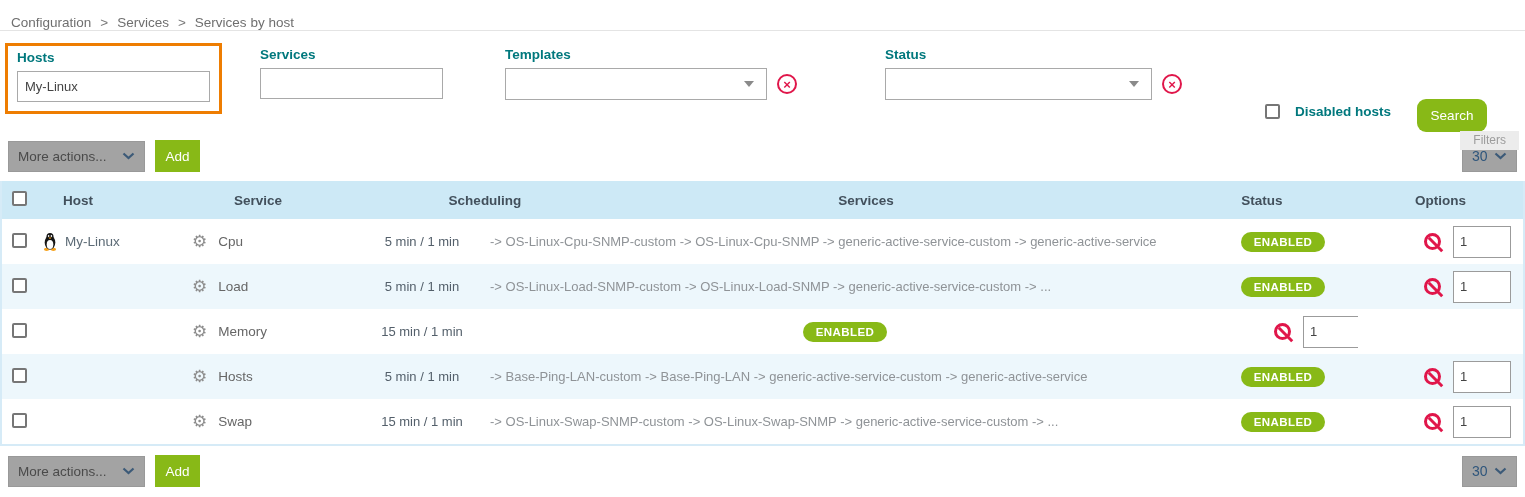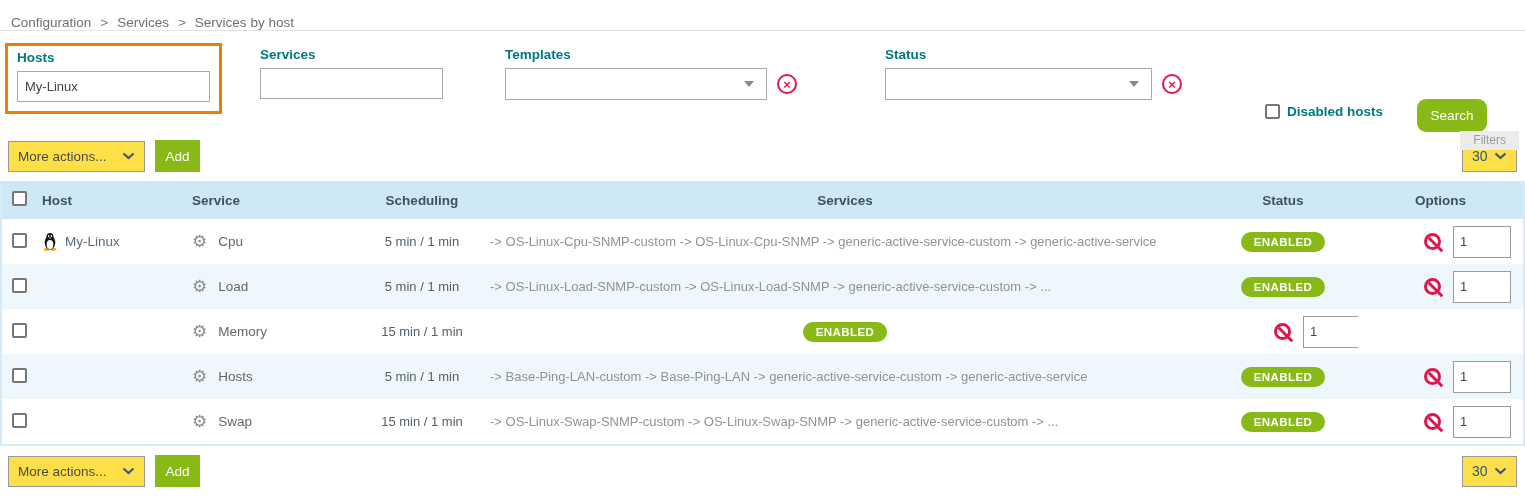--- a/index.html
+++ b/index.html
@@ -26,46 +26,46 @@
   .fg-status { left:885px; }
   .combo-row { display:flex; align-items:center; }
   .combo { width:262px; height:32px; border:1px solid #a9a9a9; background:#fff;
     display:flex; align-items:center; justify-content:flex-end; padding-right:12px; cursor:pointer; }
   .fg-status .combo { width:267px; }
   .tri-down { width:0; height:0; border-left:5px solid transparent;
     border-right:5px solid transparent; border-top:6px solid #8a8a8a; }
   .clear-icon { width:20px; height:20px; margin-left:10px; border:2px solid #e0164a;
     border-radius:50%; color:#e0164a; font-weight:bold; font-size:13px; line-height:1;
     display:flex; align-items:center; justify-content:center; cursor:pointer; }
-  .fg-disabled { left:1265px; top:73px; display:flex; align-items:flex-end; gap:7px; }
+  .fg-disabled { left:1265px; top:73px; display:flex; align-items:flex-end; gap:15px; }
   .fg-disabled label { font-size:13.5px; font-weight:bold; color:#00787d; }
   input[type=checkbox] { appearance:none; -webkit-appearance:none; width:15px; height:15px;
     border:2px solid #767676; border-radius:2px; background:#fff; cursor:pointer; flex:none; }
   .btn { border:none; background:#88b917; color:#fff; cursor:pointer;
     font-family:"Liberation Sans",sans-serif; }
   .search-btn { position:absolute; left:1417px; top:68px; width:70px; height:33px;
     border-radius:9px; font-size:13.5px; }
   .filters-tab { position:absolute; right:6px; top:100px; background:#ececec;
     color:#9c9c9c; font-size:12px; padding:2px 13px 3px; }
 
   
   .toolbar { height:50px; display:flex; align-items:center; padding:0 8px; background:#fff; }
   .select-ctrl { display:flex; align-items:center; justify-content:space-between;
-    border:1px solid #999; height:31px; background:#fde047; padding:0 9px; cursor:pointer; }
+    border:1px solid #999; height:31px; background:#a3a3a3; padding:0 9px; cursor:pointer; }
   .more-actions { width:137px; color:#4a4a4a; font-size:13.5px; }
   .add-btn { margin-left:10px; width:45px; height:32px; border-radius:0; font-size:13.5px; }
   .page-size { margin-left:auto; width:55px; color:#2f567c; font-size:14px; }
   .chev svg { display:block; }
 
   
   .table { border-left:2px solid #d6ebf7; border-right:2px solid #d6ebf7;
     border-bottom:2px solid #d6ebf7; }
   .trow, .thead { display:grid;
     grid-template-columns:30px 150px 180px 120px 1fr 150px 165px; align-items:center; }
-  .thead { height:38px; background:#cde9f6; font-weight:bold; font-size:13.5px; color:#42505c; }
+  .thead { height:38px; background:#cde9f6; font-weight:bold; font-size:13.5px; color:#42505c;gap:21px; }
   .trow { height:45px; background:#fff; font-size:13.5px; }
   .trow.alt { background:#edf7fc; }
   .cell { overflow:hidden; white-space:nowrap; }
   .c-check { padding-left:10px; }
   .c-host { display:flex; align-items:center; gap:7px; padding-left:10px; color:#5d6b76; }
   .c-service { display:flex; align-items:center; gap:11px; padding-left:10px; color:#666; }
   .gear { font-size:17px; color:#8d8d8d; line-height:1; }
   .c-sched { text-align:center; color:#535f6a; font-size:13px; }
   .c-template { padding-left:8px; color:#8f9397; font-size:13px; }
   .c-status { display:flex; justify-content:center; }

